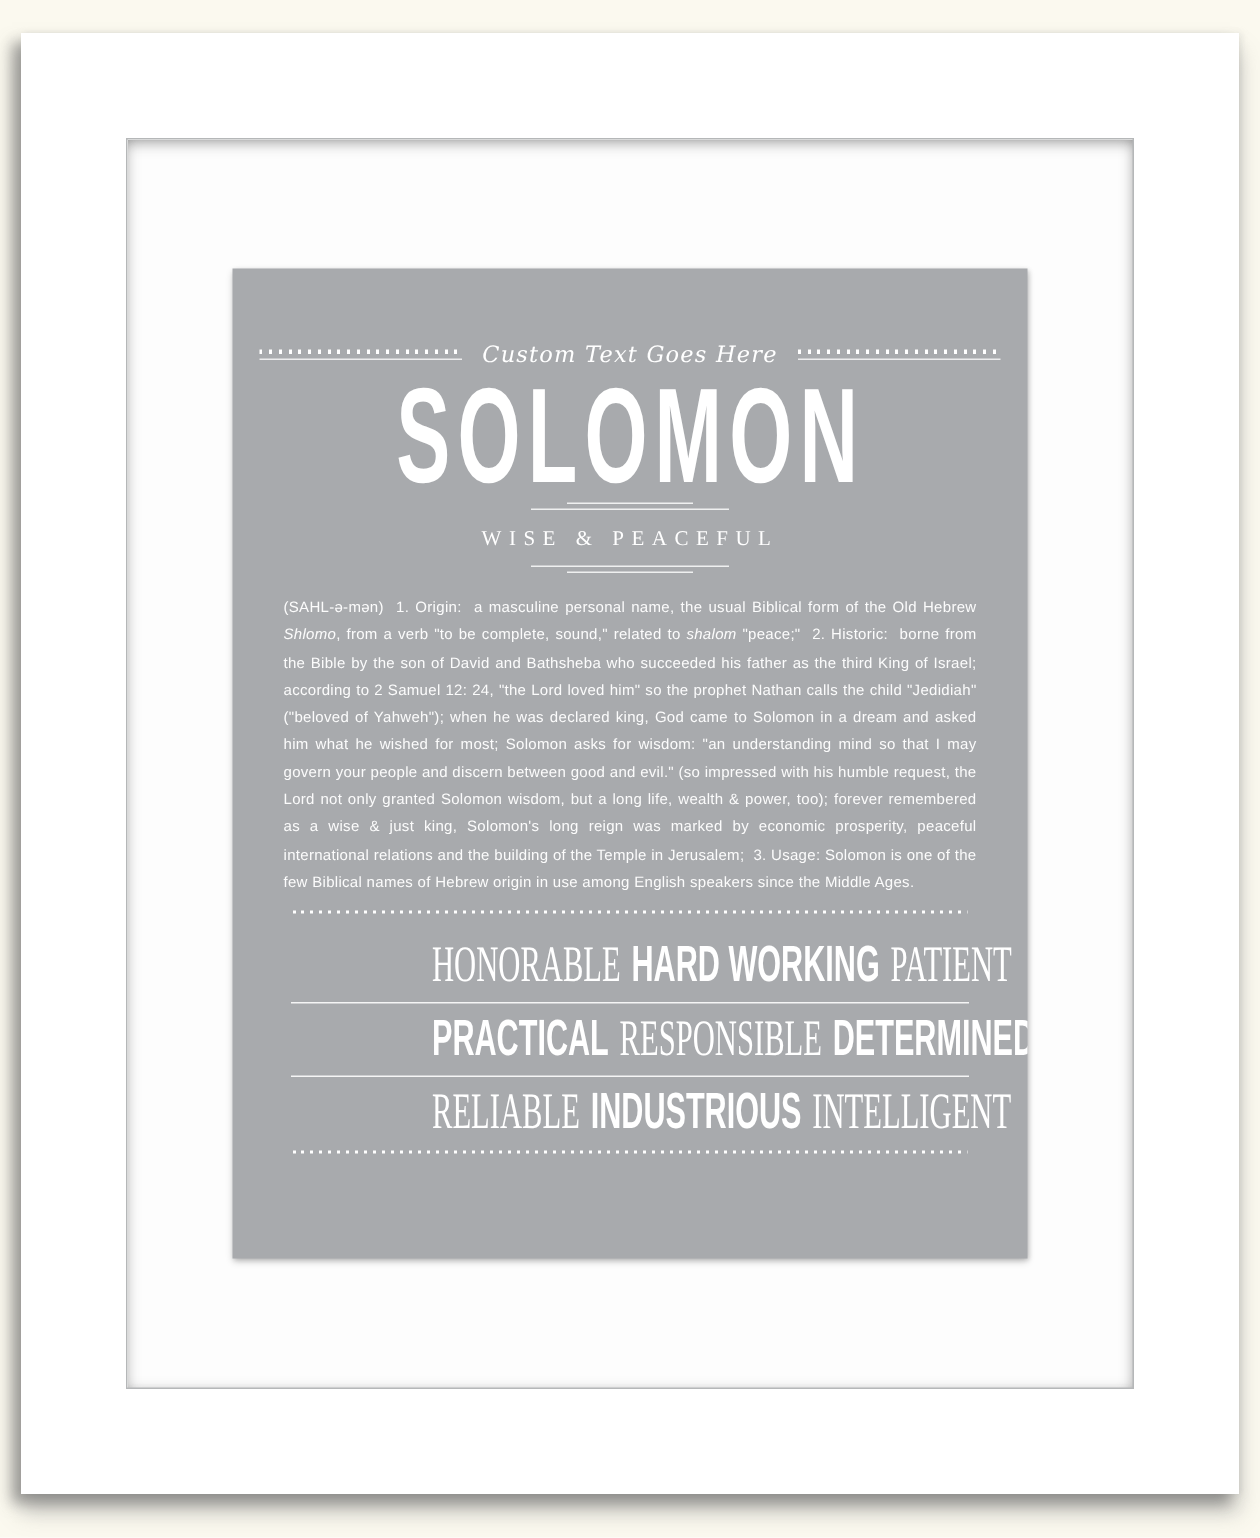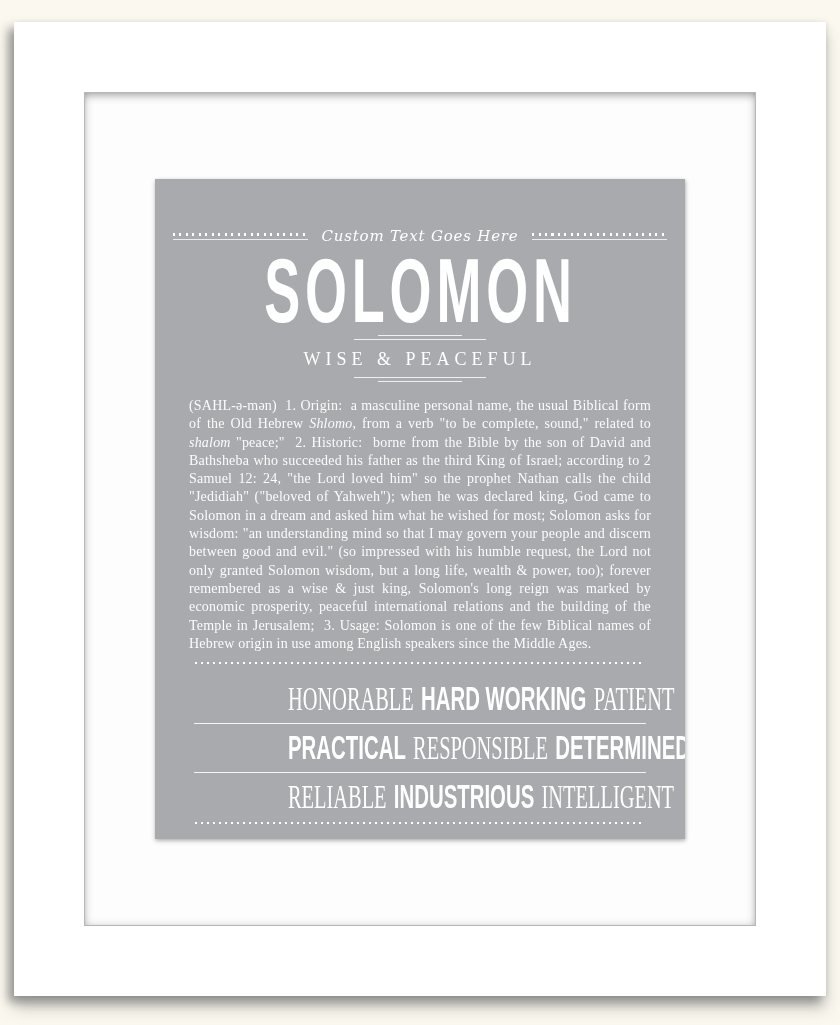--- a/index.html
+++ b/index.html
@@ -42,26 +42,26 @@
     font-weight:bold;font-size:90px;line-height:72px;letter-spacing:8px;
     white-space:nowrap;transform:scaleX(.6);transform-origin:50% 50%;
     margin-top:6px;color:#ffffff;
   }
   .rulepair{display:flex;flex-direction:column;align-items:center;gap:3px;margin-top:8px;}
   .rulepair.below{margin-top:5px;}
   .rulepair .r{display:block;height:1px;background:rgba(255,255,255,.82);}
   .r.short{width:84px}
   .r.long{width:132px}
   .tagline{
-    font-family:"Liberation Serif",serif;font-size:18px;letter-spacing:5px;
+    font-family:"Liberation Serif",serif;font-size:14px;letter-spacing:5px;
     margin-top:7px;line-height:25px;white-space:nowrap;
   }
   .definition{
     width:462px;margin:15px auto 0;
-    font-family:Liberation Serif, serif;font-size:14px;line-height:18.3px;
+    font-family:Liberation Sans, sans-serif;font-size:10px;line-height:18.3px;
     letter-spacing:.2px;text-align:justify;white-space:pre-wrap;
     color:rgba(255,255,255,.96);
   }
   .definition .it{font-style:italic;}
   .dotline{
     width:450px;height:2px;margin-top:9px;
     background-image:repeating-linear-gradient(90deg,#ffffff 0 2px,transparent 2px 6px);
   }
   .dotline.last{margin-top:1px;}
   .traits{width:452px;margin-top:11px;}

